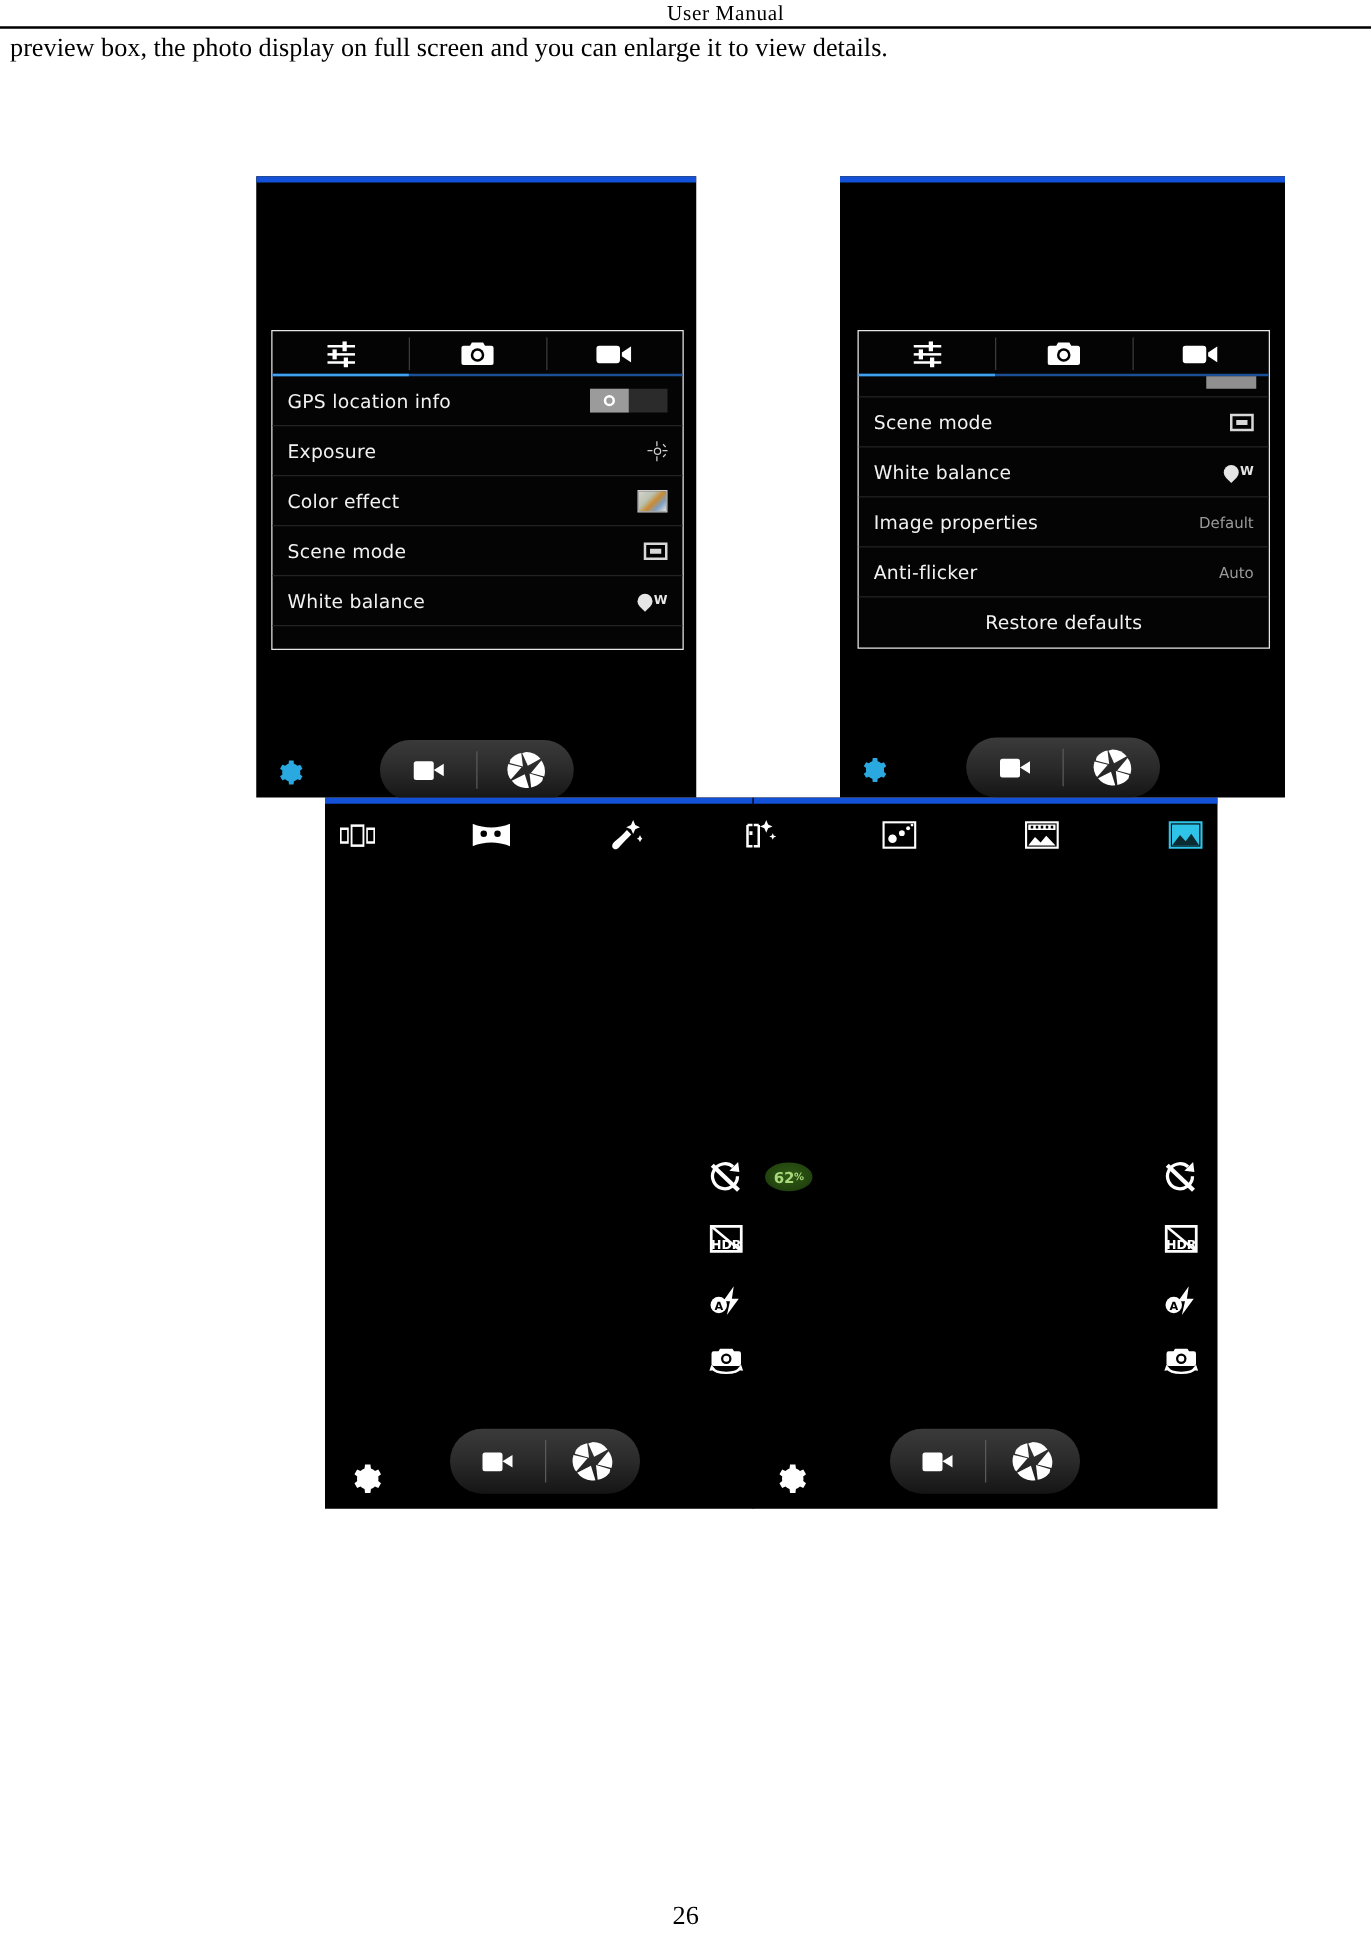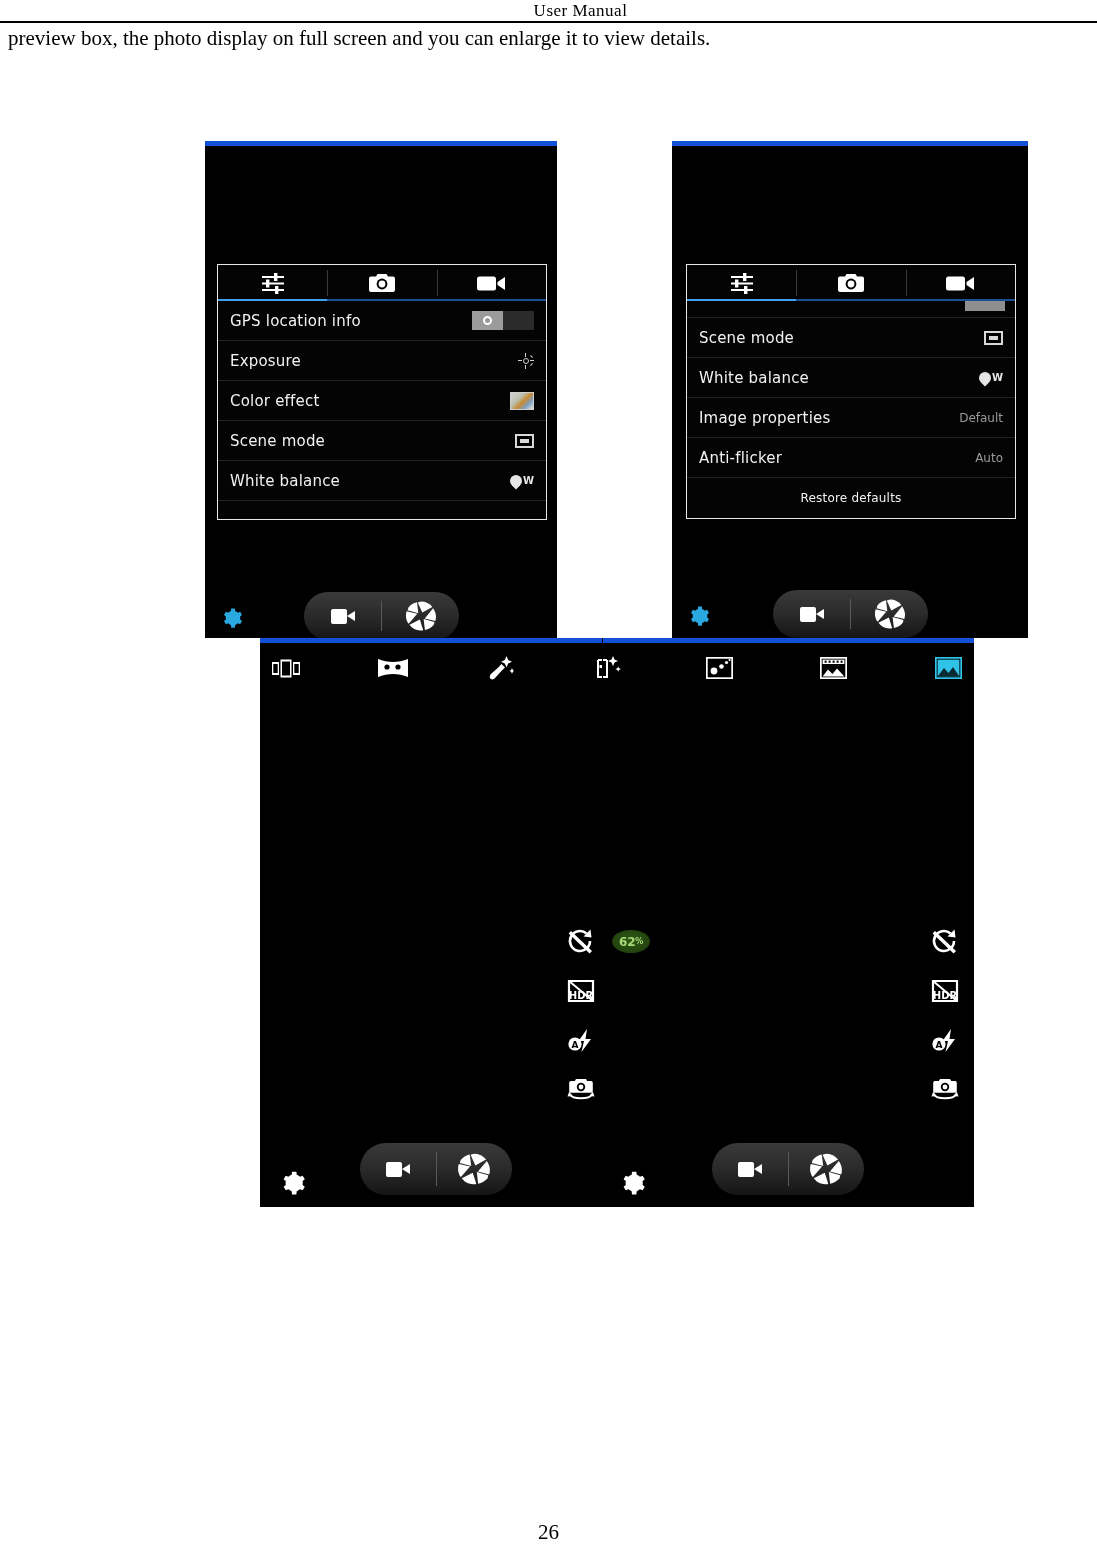--- a/index.html
+++ b/index.html
@@ -131,21 +131,21 @@
   }
   .row-value {
     color: #9a9a9a;
     font-size: 12px;
     font-family: "DejaVu Sans", sans-serif;
   }
   .row-center {
     justify-content: center;
     border-bottom: none;
   }
-  .row-center .row-label { font-size: 12px; }
+  .row-center .row-label { font-size: 15px; }
 
   
   .toggle {
     width: 62px; height: 19px;
     background: #2b2b2b;
     position: relative;
     display: block;
   }
   .toggle .knob {
     position: absolute;

